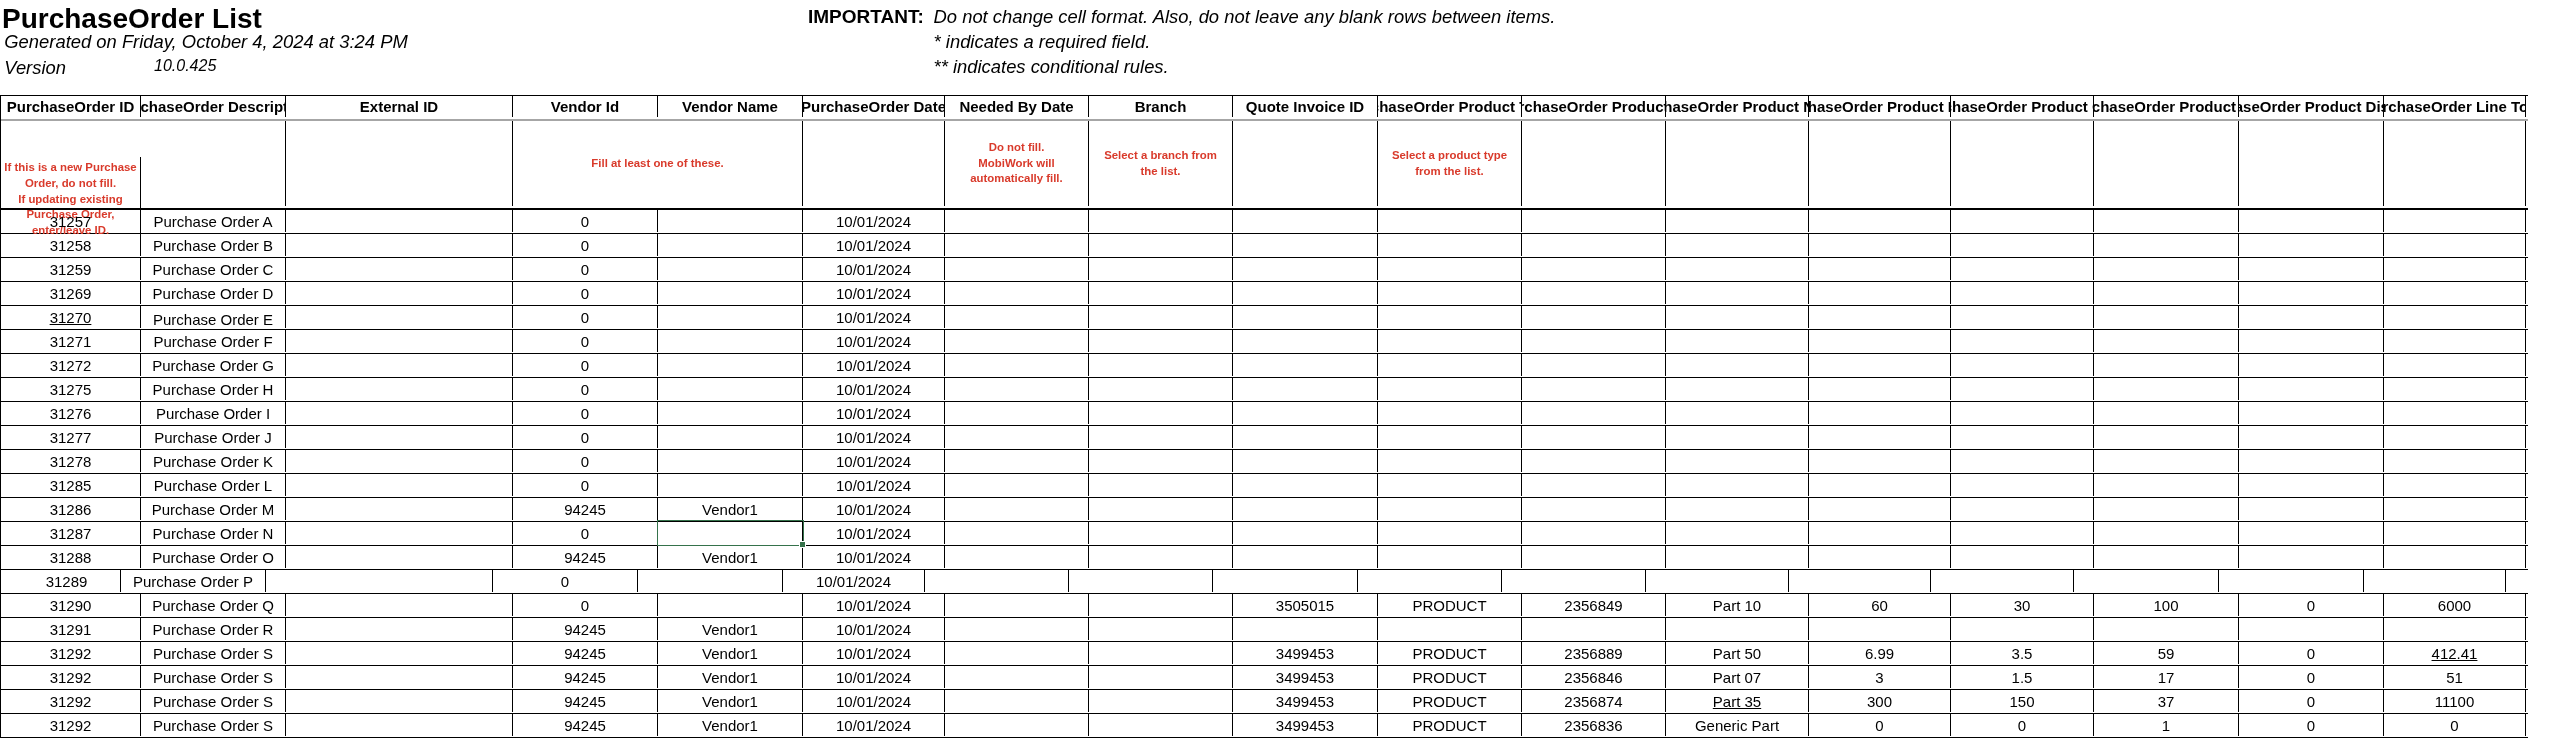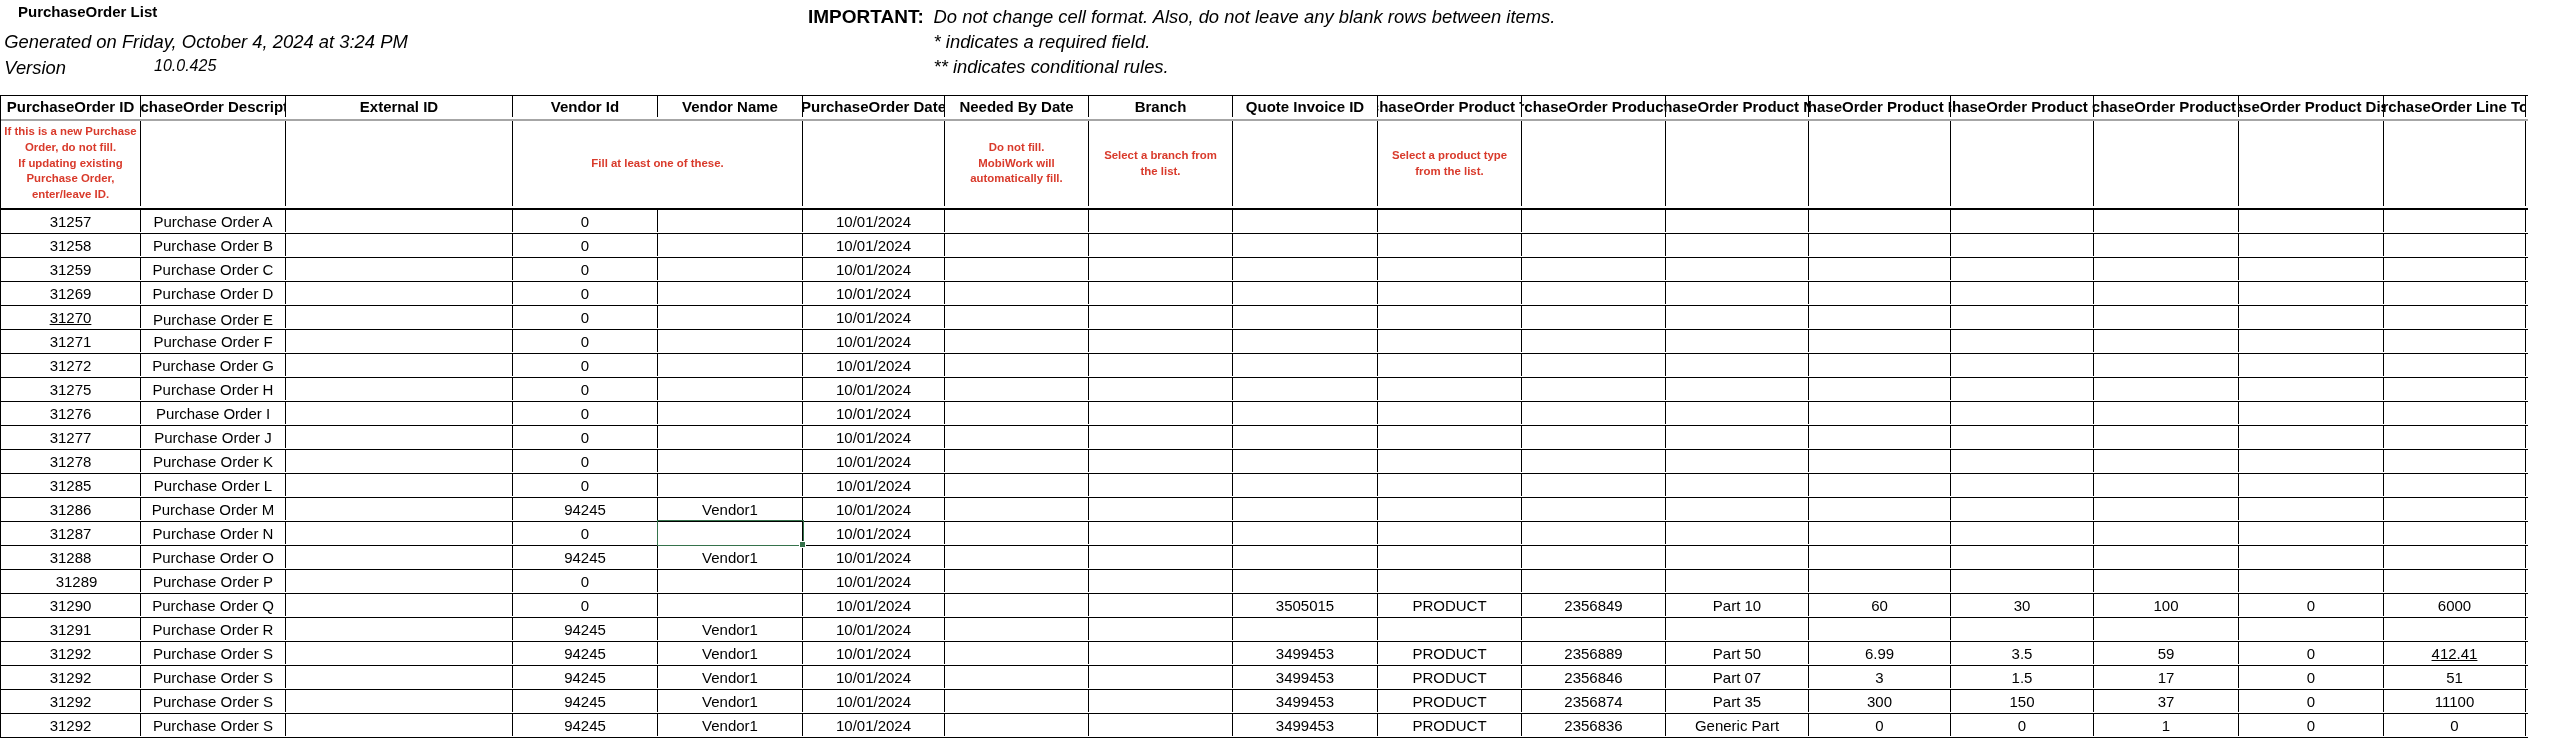--- a/index.html
+++ b/index.html
@@ -2,22 +2,22 @@
 <html style="font-size:8.7px"><head>
 <meta charset="utf-8">
 <style>
   html,body{margin:0;padding:0;}
   body{
     width:2576px;height:757px;position:relative;background:#fff;
     font-family:"Liberation Sans",sans-serif;color:#000;overflow:hidden;
   }
   
   .page-title{
-    position:absolute;left:18px;top:3.3px;margin:0;
-    font-size:15px;font-weight:bold;white-space:nowrap;text-align:center;
+    position:absolute;left:2px;top:3.3px;margin:0;
+    font-size:28px;font-weight:bold;white-space:nowrap;text-align:center;
   }
   .gen-line{
     position:absolute;left:4.3px;top:31px;
     font-size:18.4px;font-style:italic;white-space:nowrap;
   }
   .ver-line{position:absolute;left:4.3px;top:57px;font-size:18.4px;font-style:italic;}
   .ver-value{position:absolute;left:154px;top:57px;font-size:16px;font-style:italic;}
   .important{position:absolute;left:808px;top:4.3px;display:flex;}
   .imp-label{font-size:19px;font-weight:bold;line-height:25px;white-space:nowrap;margin-right:9.8px;}
   .imp-lines{display:flex;flex-direction:column;}
@@ -126,21 +126,21 @@
         <span>PurchaseOrder Product Qty</span>
       </div>
       <div class="cell" style="width: 145px;">
         <span>PurchaseOrder Product Discount</span>
       </div>
       <div class="cell" style="width: 142px;">
         <span>PurchaseOrder Line Total</span>
       </div>
     </div>
     <div class="row note-row">
-      <div class="cell" style="width: 140px;">
+      <div class="cell" style="width: 140px; margin-top: 36px;">
         <div class="note-line">If this is a new Purchase</div>
         <div class="note-line">Order, do not fill.</div>
         <div class="note-line">If updating existing</div>
         <div class="note-line">Purchase Order,</div>
         <div class="note-line">enter/leave ID.</div>
       </div>
       <div class="cell" style="width: 145px;"></div>
       <div class="cell" style="width: 227px;"></div>
       <div class="cell" style="width: 290px;">
         <div class="note-line">Fill at least one of these.</div>
@@ -574,21 +574,21 @@
       <div class="cell" style="width: 144px;"></div>
       <div class="cell" style="width: 144px;"></div>
       <div class="cell" style="width: 143px;"></div>
       <div class="cell" style="width: 142px;"></div>
       <div class="cell" style="width: 143px;"></div>
       <div class="cell" style="width: 145px;"></div>
       <div class="cell" style="width: 145px;"></div>
       <div class="cell" style="width: 142px;"></div>
     </div>
     <div class="row data-row">
-      <div class="cell" style="width: 140px; padding-left: 12px;">
+      <div class="cell" style="width: 120px; padding-left: 12px;">
         <span>31289</span>
       </div>
       <div class="cell" style="width: 145px;">
         <span>Purchase Order P</span>
       </div>
       <div class="cell" style="width: 227px;"></div>
       <div class="cell" style="width: 145px;">
         <span>0</span>
       </div>
       <div class="cell" style="width: 145px;"></div>
@@ -796,21 +796,21 @@
       <div class="cell" style="width: 144px;"></div>
       <div class="cell" style="width: 145px;">
         <span>3499453</span>
       </div>
       <div class="cell" style="width: 144px;">
         <span>PRODUCT</span>
       </div>
       <div class="cell" style="width: 144px;">
         <span>2356874</span>
       </div>
-      <div class="cell" style="width: 143px;">
+      <div class="cell" style="width: 143px; text-decoration: underline;">
         <span>Part 35</span>
       </div>
       <div class="cell" style="width: 142px;">
         <span>300</span>
       </div>
       <div class="cell" style="width: 143px;">
         <span>150</span>
       </div>
       <div class="cell" style="width: 145px;">
         <span>37</span>

